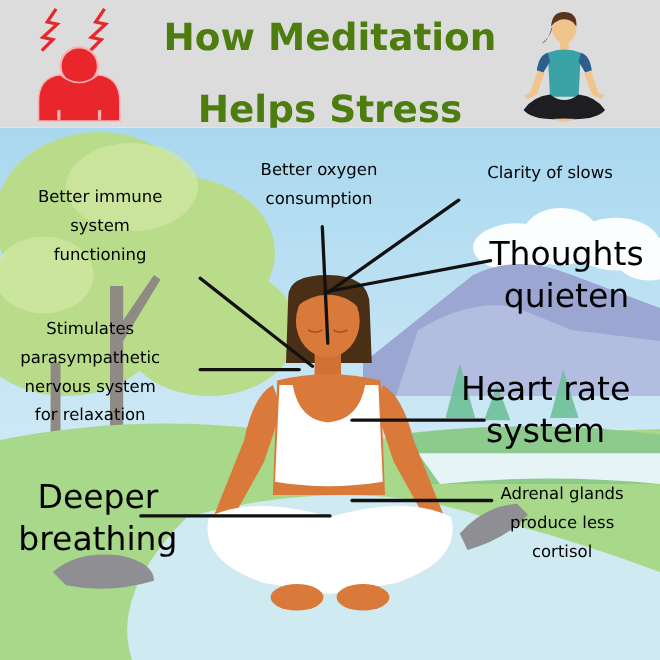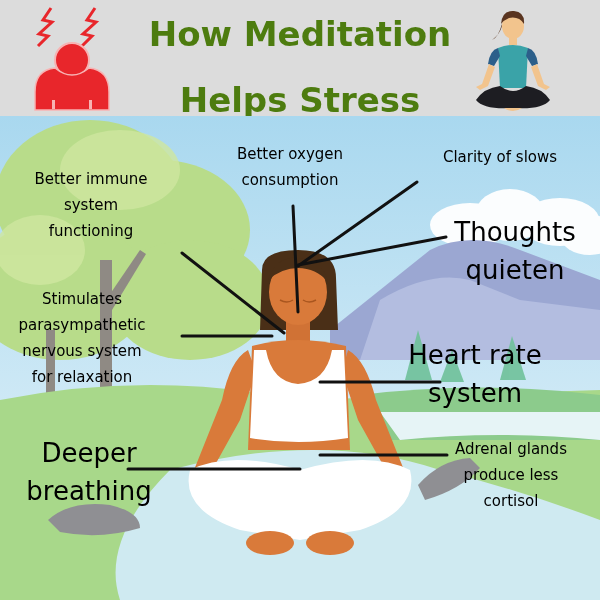--- a/index.html
+++ b/index.html
@@ -5,21 +5,21 @@
     html, body { margin: 0; padding: 0; }
     body { width: 600px; height: 600px; overflow: hidden; font-family: "DejaVu Sans", sans-serif; }
     .root { position: relative; width: 600px; height: 600px; overflow: hidden; }
     .header { position: absolute; left: 0; top: 0; width: 600px; height: 116px; background: #dcdcdc; }
     .title { position: absolute; left: 120px; width: 360px; text-align: center; font-family: "DejaVu Sans", sans-serif; font-weight: bold; color: #4d7c0f; font-size: 34px; line-height: 44px; letter-spacing: 0px; }
     .title.l1 { top: 12px; }
     .title.l2 { top: 78px; }
     .scene { position: absolute; left: 0; top: 116px; width: 600px; height: 484px; }
     .lbl { position: absolute; text-align: center; color: #000000; font-family: "DejaVu Sans", sans-serif; white-space: nowrap; }
     .sm { font-size: 15px; line-height: 26px; }
-    .lg { font-size: 26px; line-height: 38px; }
+    .lg { font-size: 30px; line-height: 38px; }
   </style>
 </head>
 <body>
 
 <div class="root">
 
   <div class="header">
 
     <svg style="position:absolute;left:25px;top:4px" width="95" height="108" viewBox="0 0 95 108">
       <g fill="none" stroke="#e8262b" stroke-width="3" stroke-linejoin="miter">
@@ -158,21 +158,21 @@
       <div>quieten</div>
     </div>
 
     <div class="lbl sm" style="left:4px;top:170px;width:156px">
       <div>Stimulates</div>
       <div>parasympathetic</div>
       <div>nervous system</div>
       <div>for relaxation</div>
     </div>
 
-    <div class="lbl lg" style="left:395px;top:220px;width:160px">
+    <div class="lbl lg" style="left:416px;top:220px;width:160px">
       <div>Heart rate</div>
       <div>system</div>
     </div>
 
     <div class="lbl lg" style="left:14px;top:318px;width:150px">
       <div>Deeper</div>
       <div>breathing</div>
     </div>
 
     <div class="lbl sm" style="left:436px;top:320px;width:150px">

